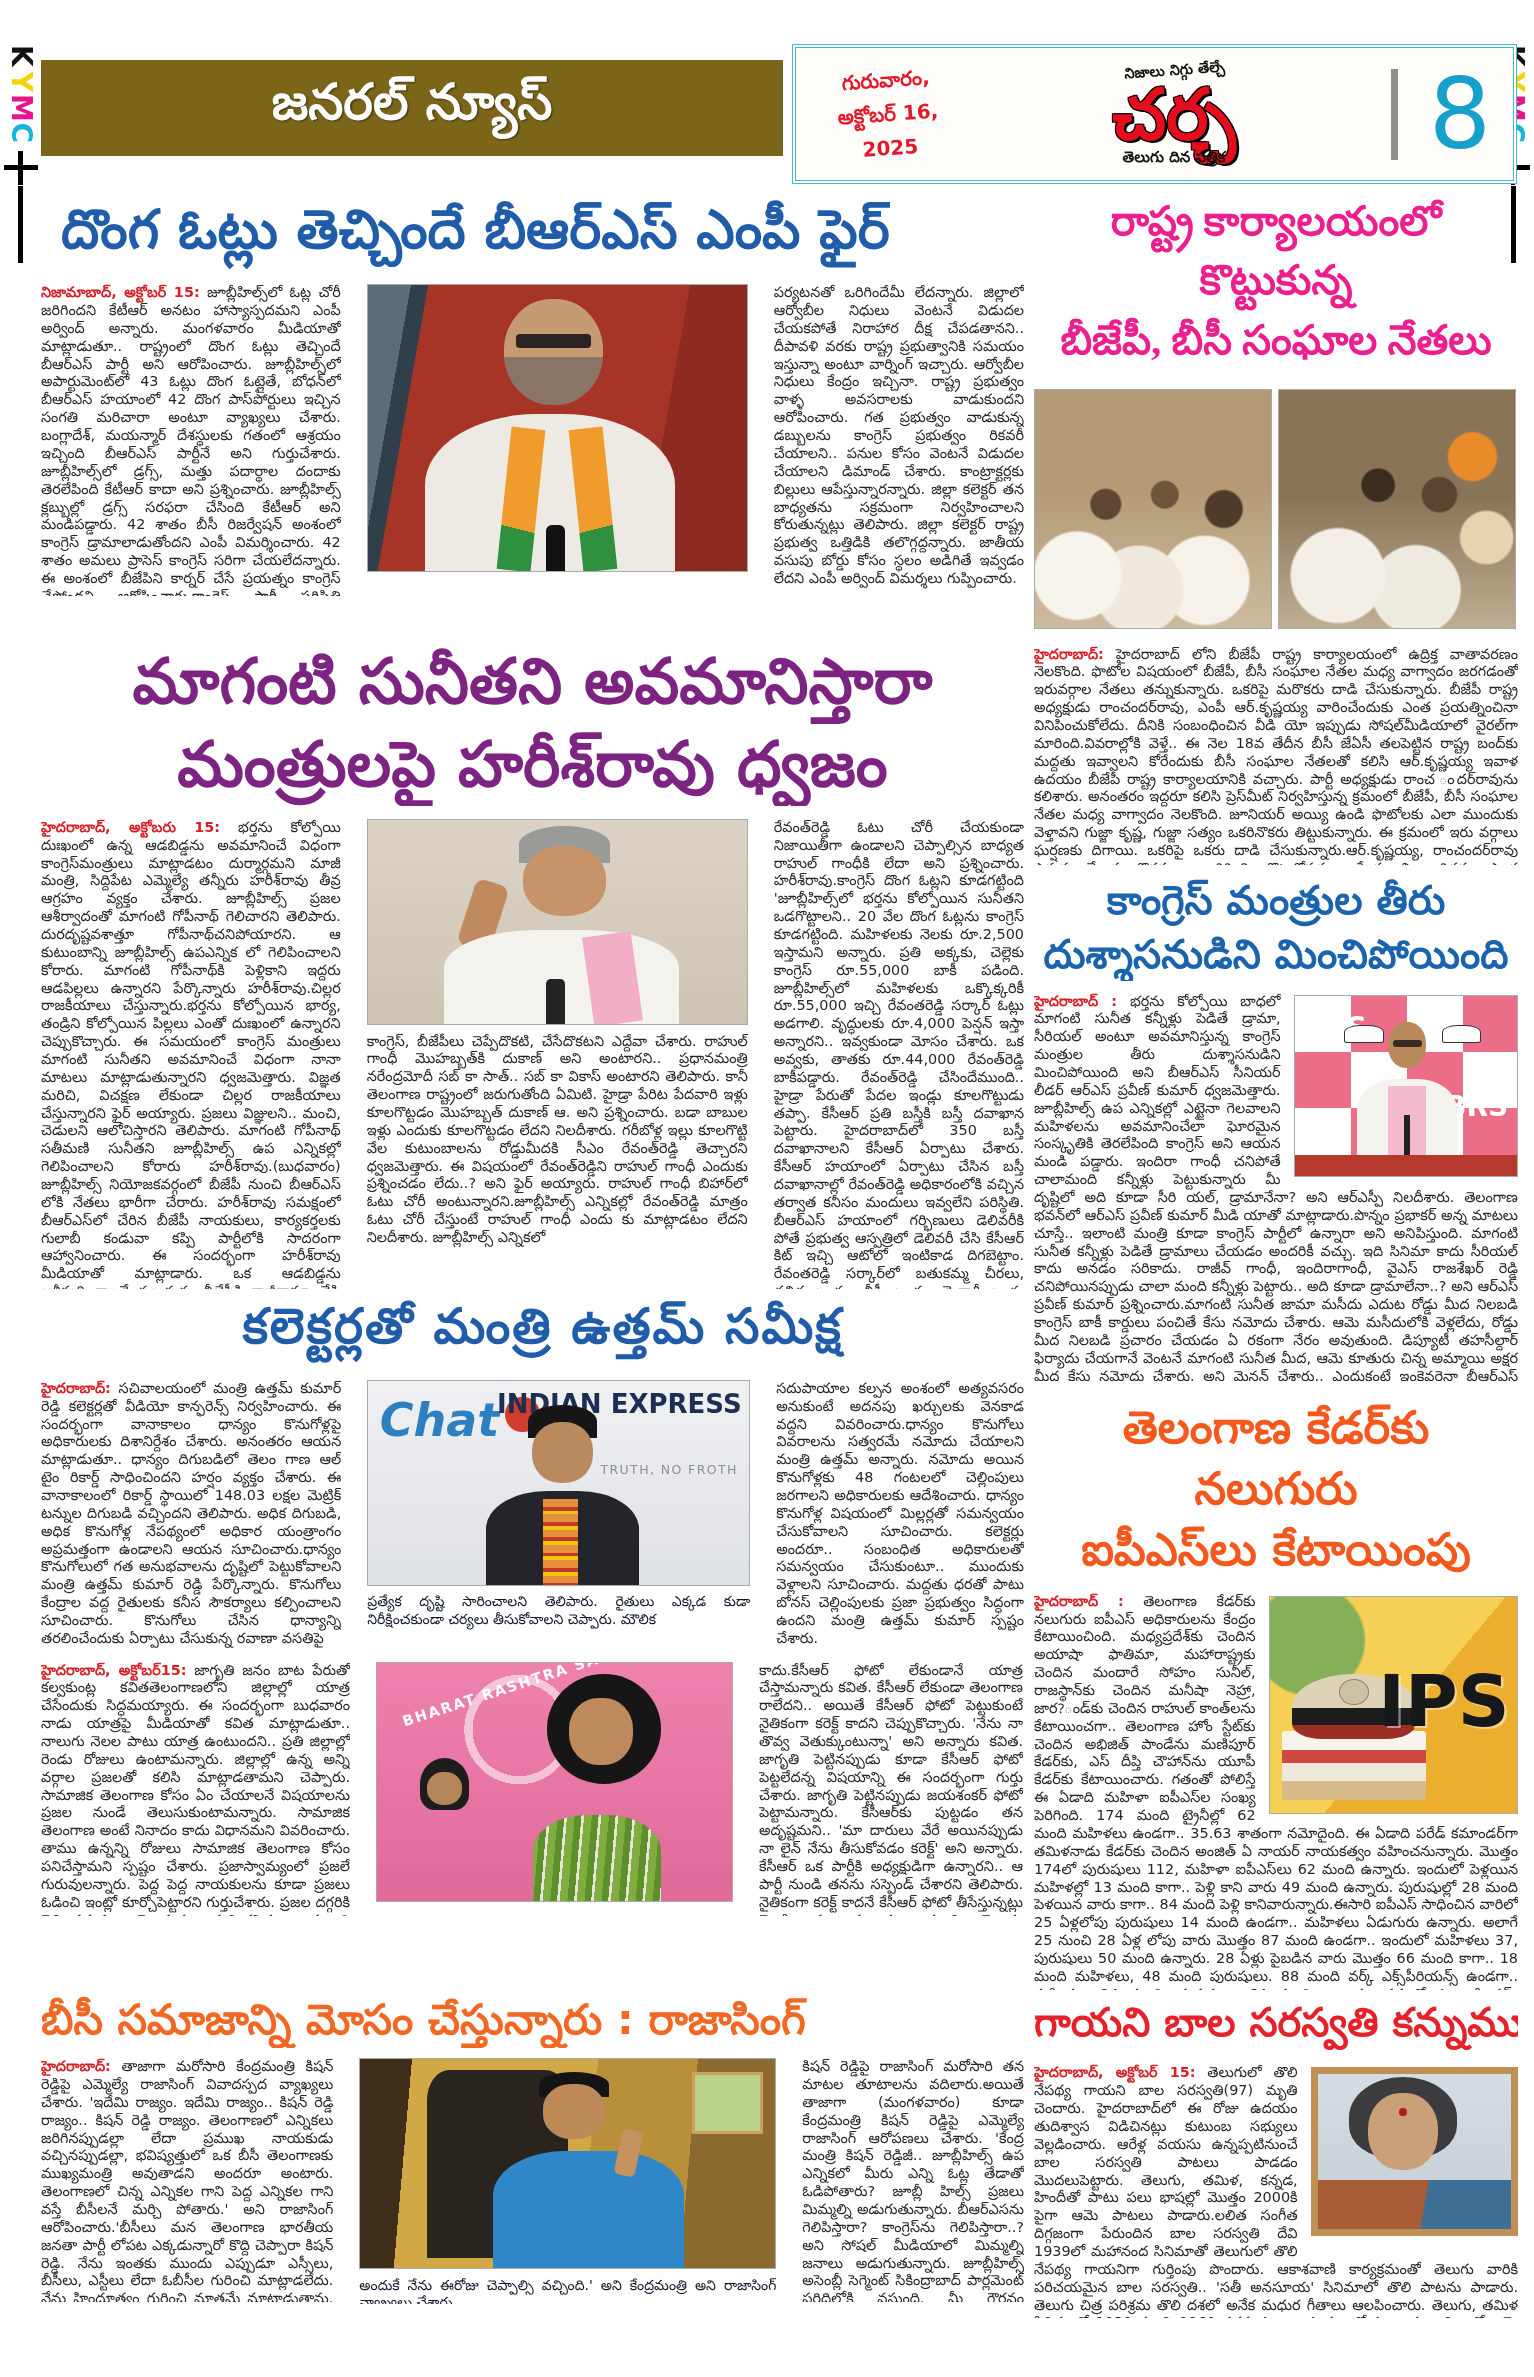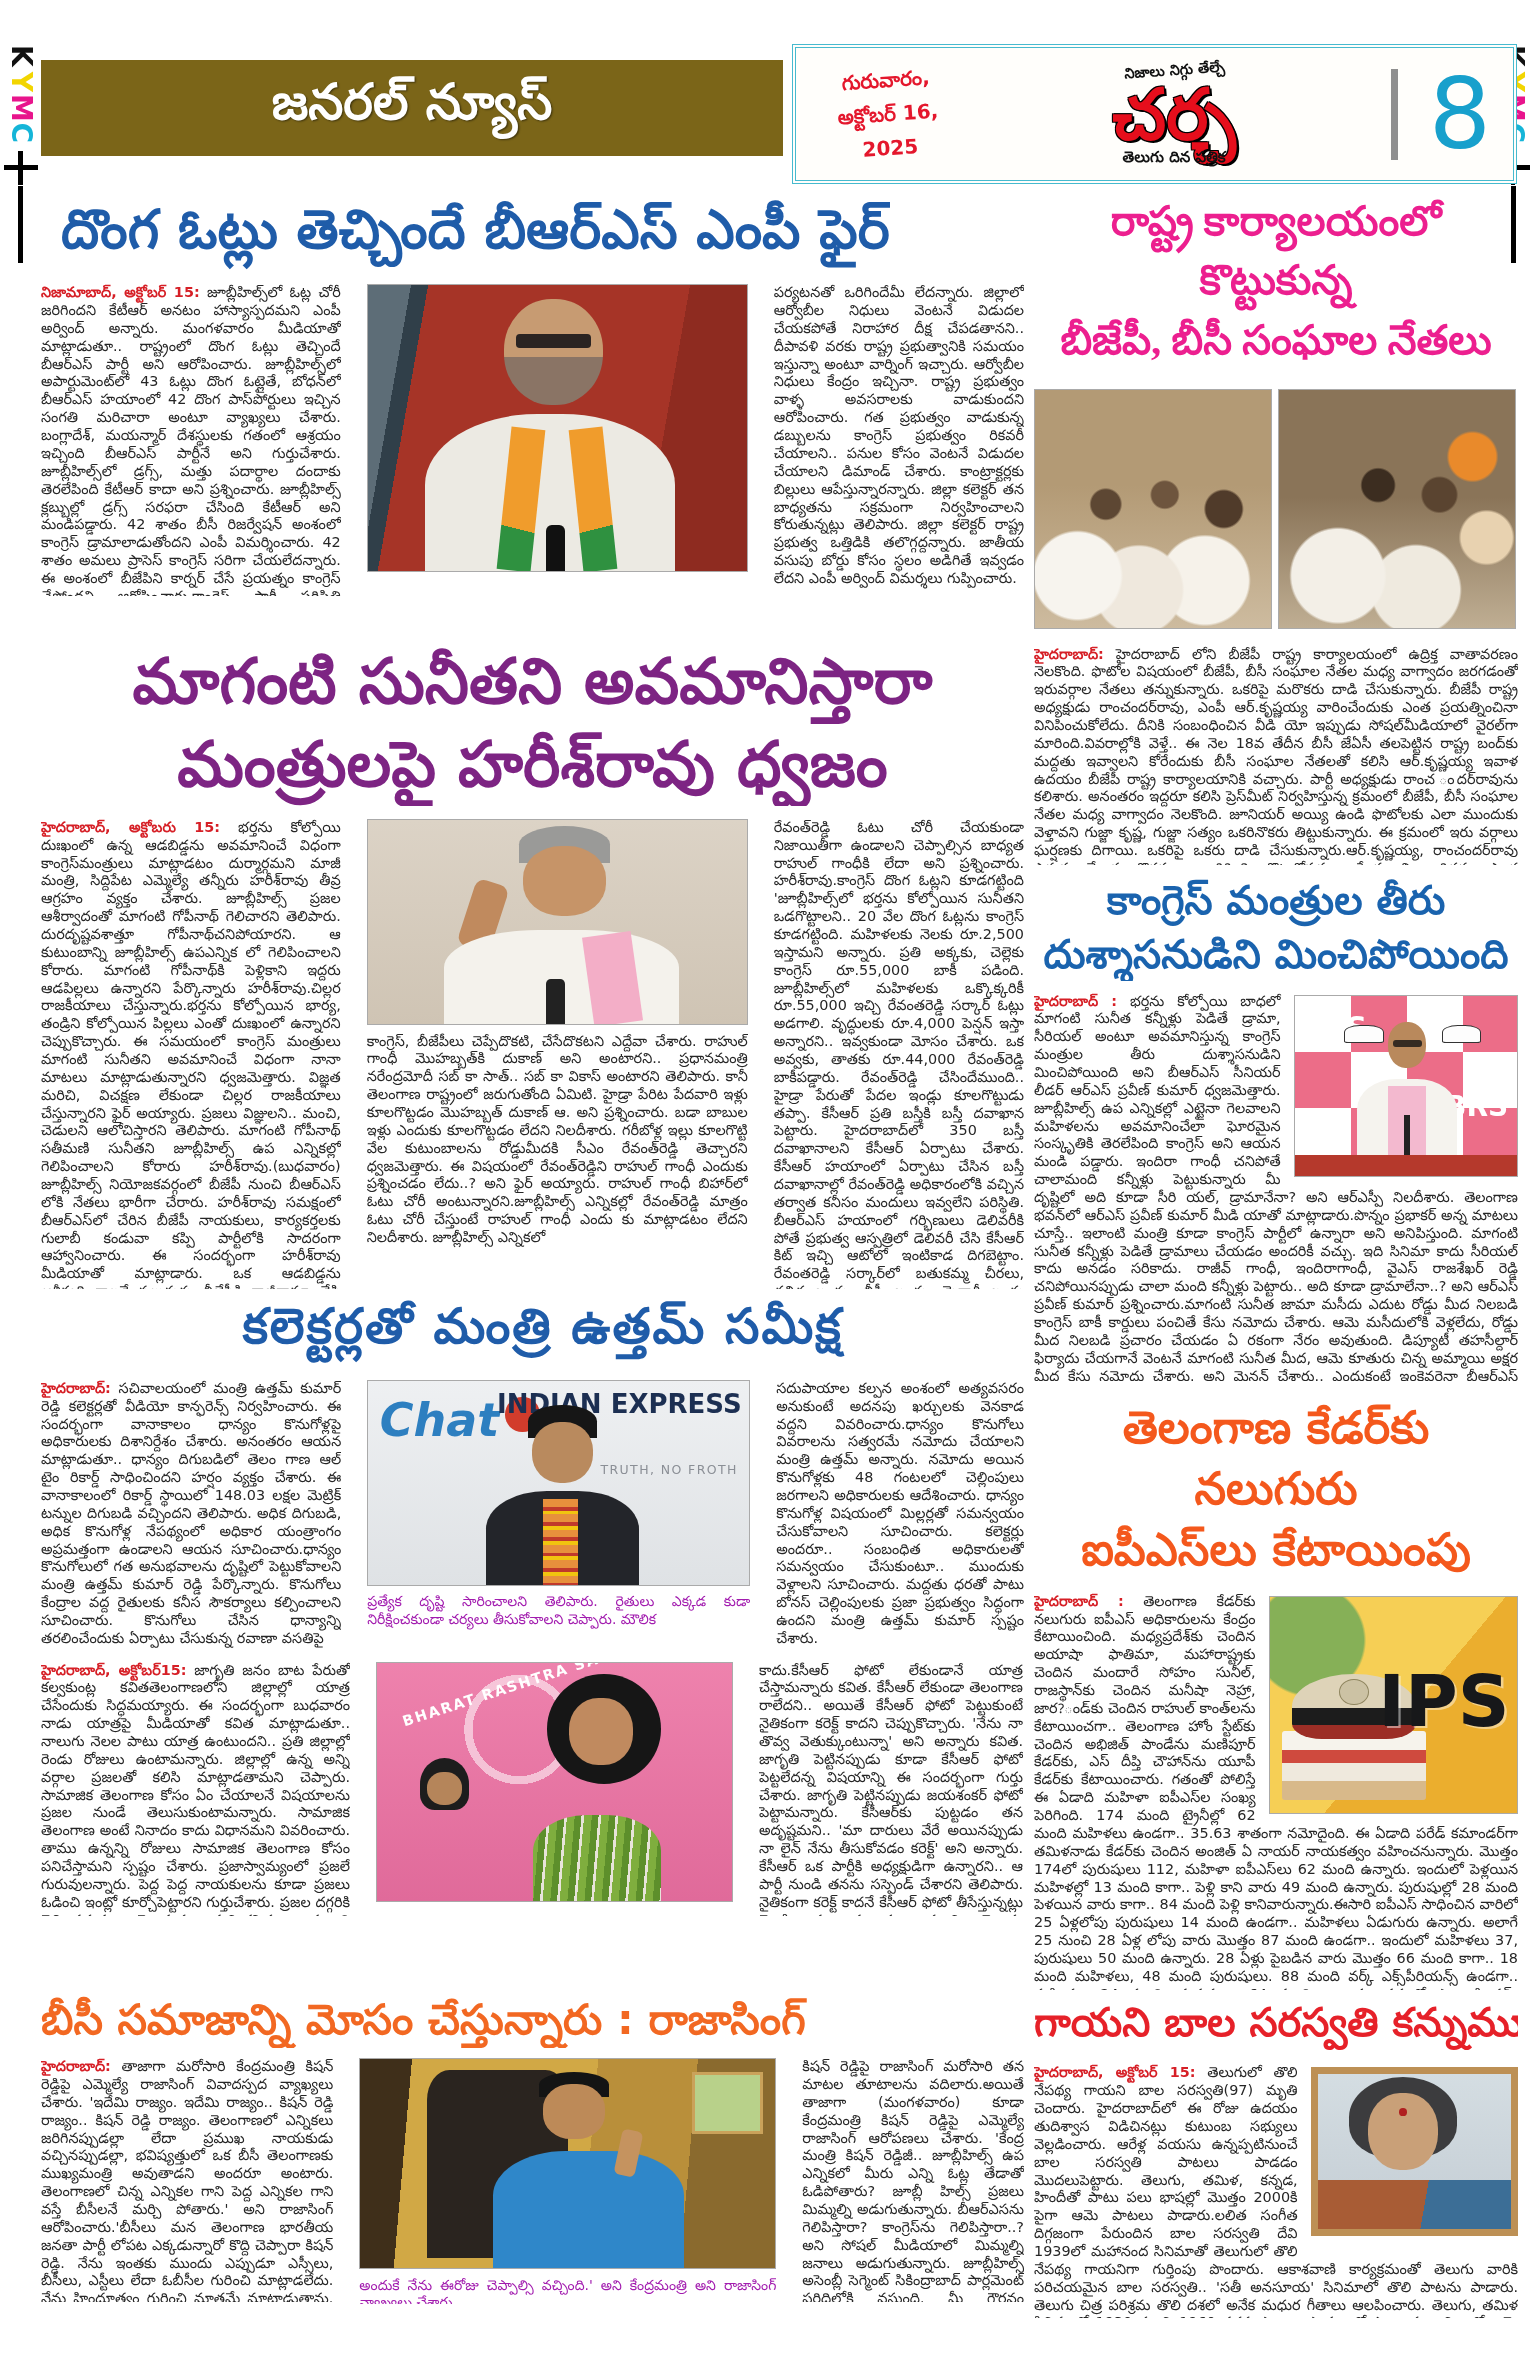--- a/index.html
+++ b/index.html
@@ -33,21 +33,21 @@
   
   .art{position:absolute;overflow:hidden;}
   .hl{font-weight:800;overflow:hidden;}
   .hl.nowrap{white-space:nowrap;}
   .c-blue{color:#1f5ca9;margin-left:20px;} .c-purple{color:#7d2483;} .c-magenta{color:#ec1f8f;font-family:Liberation Serif, serif;}
   .c-blue2{color:#1a63ae;} .c-purple2{color:#8c2488;} .c-orange{color:#f26822;}
   .c-orange2{color:#f4581c;} .c-red{color:#e62129;}
   .cols{display:flex;gap:26px;}
   .col{text-align:justify;font-size:14.4px;line-height:1.24;color:#262626;overflow:hidden;}
   .dl{color:#d61f26;font-weight:800;}
-  .cap-txt{font-size:14px;line-height:1.24;color:#a21caf;text-align:justify;overflow:hidden;}
+  .cap-txt{font-size:14px;line-height:1.24;color:#0f172a;text-align:justify;overflow:hidden;}
   .mid{display:flex;flex-direction:column;gap:7.7px;}
   .center{text-align:center;}
   
   .photo{position:relative;overflow:hidden;flex:0 0 auto;border:0.5px solid #aaa;box-sizing:border-box;}
   .photo i{position:absolute;display:block;}
   .ph-r{float:right;margin:2.9px 0 7.7px 13.4px;}
   
   .ph-arvind{background:linear-gradient(100deg,#5d6d77 0 10%,#303f49 10% 14%,#a63427 14% 75%,#8e2b20 75%);}
   .ph-arvind .head{left:36%;top:5%;width:26%;height:37%;background:linear-gradient(#c79b72 0 55%,#8a7465 55%);border-radius:48%;}
   .ph-arvind .specs{left:39%;top:17%;width:20%;height:5%;background:rgba(15,15,20,.85);border-radius:3.8px;}

